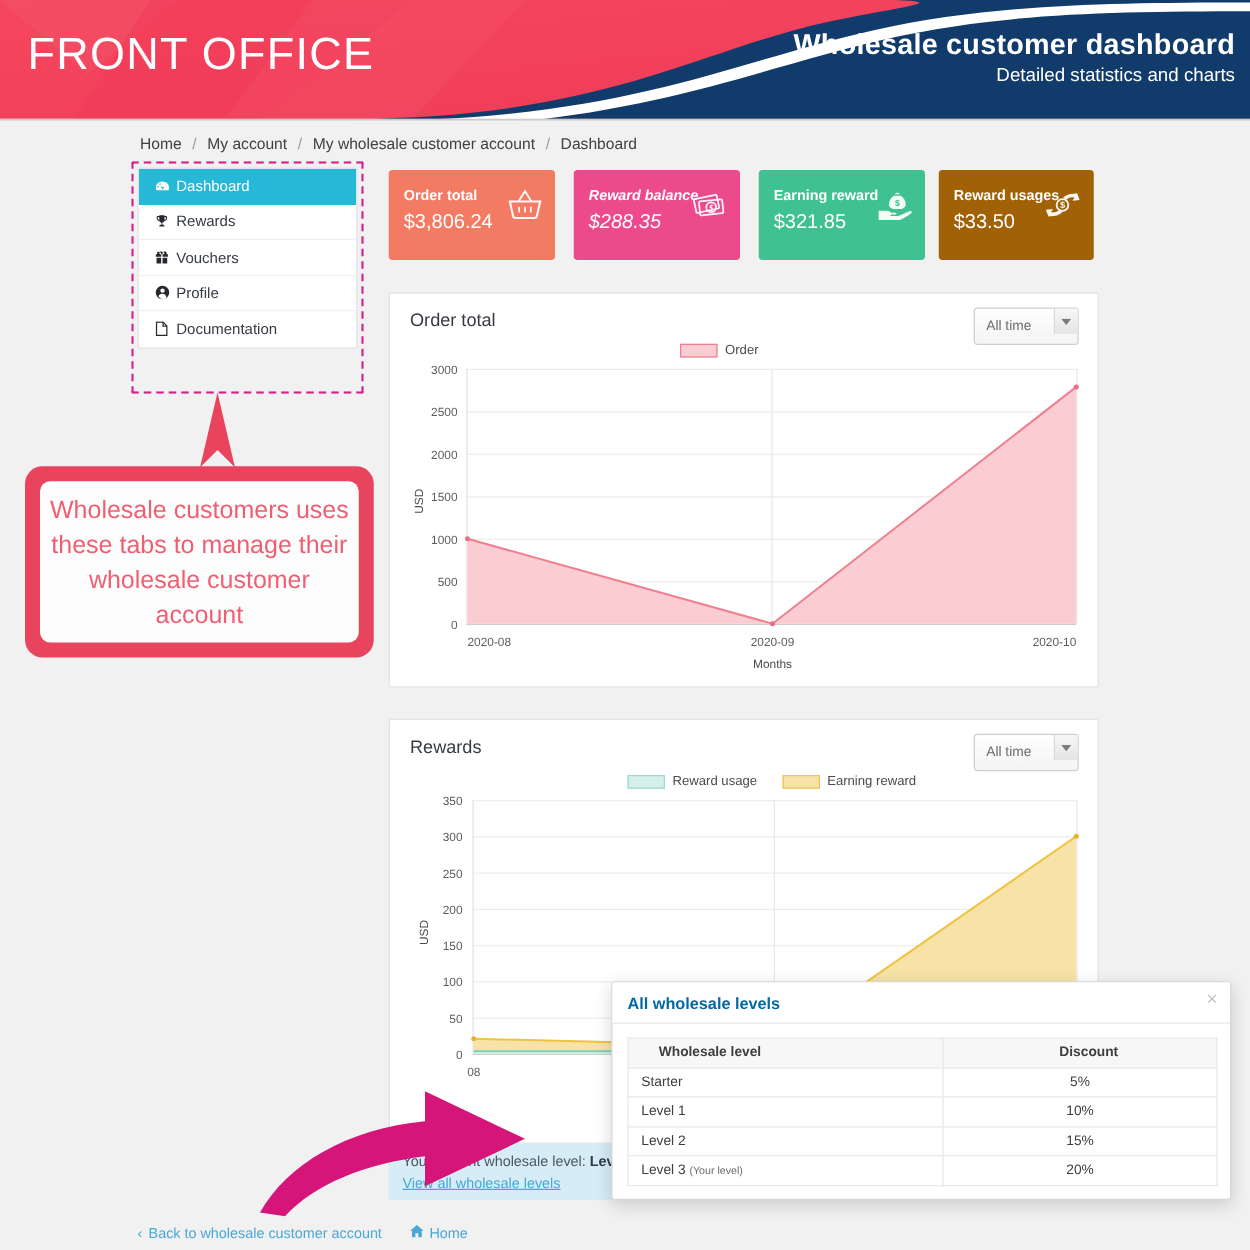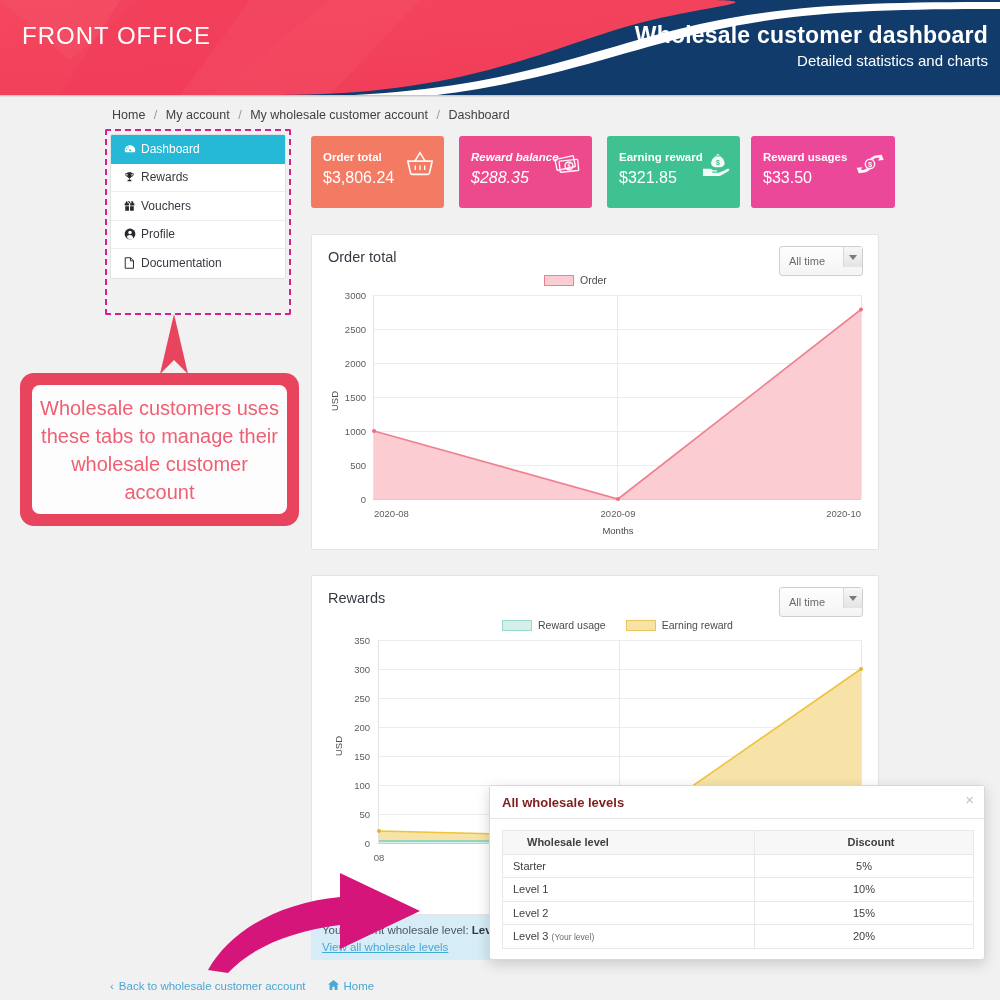--- a/index.html
+++ b/index.html
@@ -9,21 +9,21 @@
     background:#f1f1f1;
     font-family:"Liberation Sans", sans-serif;
     overflow:hidden;
   }
 
   
   #banner { position:absolute; left:0; top:0; width:1000px; height:97px; overflow:hidden; background:#ffffff; }
   #banner svg { position:absolute; left:0; top:0; }
   #banner-title-left {
     position:absolute; left:22px; top:22px;
-    font-size:24px; color:#ffffff; letter-spacing:1px; font-weight:400;
+    font-size:36px; color:#ffffff; letter-spacing:1px; font-weight:400;
   }
   #banner-title-right {
     position:absolute; right:12px; top:22px; text-align:right; color:#ffffff;
   }
   #banner-title-right .t1 { font-size:23px; font-weight:bold; letter-spacing:0.2px; display:block; }
   #banner-title-right .t2 { font-size:15px; font-weight:normal; display:block; margin-top:3px; }
   #banner-sep { position:absolute; left:0; top:95px; width:1000px; height:2px;
                 background:linear-gradient(to bottom,#bdbdbd,#e9e9e9); }
 
   
@@ -84,21 +84,21 @@
   #levelbox .l1 { position:absolute; left:11px; top:9px; font-size:11.5px; color:#4a5764; }
   #levelbox .l1 b { color:#2f3b47; }
   #levelbox .l2 { position:absolute; left:11px; top:26px; font-size:11.5px; color:#49a8d4; }
 
   
   #modal { position:absolute; left:489px; top:785px; width:496px; height:175px;
            background:#ffffff; border:1px solid #d8d8d8; border-radius:3px;
            box-shadow:0 4px 14px rgba(0,0,0,0.16); }
   #modal-head { position:absolute; left:0; top:0; right:0; height:33px;
                 border-bottom:1px solid #e6e6e6; background:#ffffff; }
-  #modal-title { position:absolute; left:12px; top:9px; font-size:13px; font-weight:bold; color:#7f1d1d; }
+  #modal-title { position:absolute; left:12px; top:9px; font-size:13px; font-weight:bold; color:#0369a1; }
   #modal-close { position:absolute; right:10px; top:6px; font-size:15px; color:#c3c3c3; line-height:16px; }
   #modal-table { position:absolute; left:12px; top:44px; right:12px; border-collapse:collapse; width:472px; }
   #modal-table th, #modal-table td { border:1px solid #e8e8e8; height:23.5px; font-size:11px; color:#3e3e3e; padding:0 10px; }
   #modal-table th { background:#f7f7f7; font-weight:bold; text-align:left;padding-left:24px; }
   #modal-table th.c, #modal-table td.c { text-align:center; }
   #modal-table td .sml { font-size:8.5px; color:#6d6d6d; }
 
   
   #bigarrow { position:absolute; left:190px; top:845px; }
 
@@ -241,21 +241,21 @@
   <span class="kic">
     <svg width="30" height="28" viewBox="0 0 32 30">
         <path fill="#ffffff" d="M18 4.5c-.6 0-1.6.3-2.2 1.3h4.4C19.6 4.8 18.6 4.5 18 4.5z"></path>
         <path fill="#ffffff" d="M15 7c-2.5 1.7-4.2 4.6-4.2 7.3 0 2.5 2 4.2 5.2 4.2h4c3.2 0 5.2-1.7 5.2-4.2 0-2.7-1.7-5.6-4.2-7.3z"></path>
         <text x="18" y="16" font-size="7.5" fill="#40c192" text-anchor="middle" font-weight="bold" font-family="Liberation Sans, sans-serif">$</text>
         <path fill="#ffffff" d="M2 20h7c1.8 0 2.6.6 3.5 1.6l4 0c1 0 1 1.5 0 1.5h-4.3l-.2 1.3h6.5c1.5 0 9-3.6 10.2-4.2 1.2-.6 2.2.9 1.2 1.8-1 .9-8.4 5.9-10.8 5.9H2z"></path>
       </svg>
   </span>
 </div>
 
-<div class="kpi" id="kpi3" style="left:751px;background:#ec4899;width:144px;">
+<div class="kpi" id="kpi3" style="left:751px;background:#a16207;width:124px;">
   <span class="lbl">Reward usages</span>
   <span class="val">$33.50</span>
   <span class="kic">
     <svg width="32" height="28" viewBox="0 0 34 30">
         <path fill="#ffffff" d="M27 5.5c-3 0-5 1-7.5 3.2l2.5 1.9c2-1.6 3.4-2.2 5-2.2 1.4 0 2.3.4 2.3.4l-1.8 2.5 6.2-.6L31.5 5z" transform="translate(-2,0)"></path>
         <path fill="#ffffff" d="M5 24.5c3.2 0 5.5-1.2 8-3.5l-2.6-1.9C8.4 20.7 7 21.3 5.4 21.3c-1.4 0-2.3-.4-2.3-.4l1.8-2.5-6.2.6L1 24.9z" transform="translate(4,0)"></path>
         <circle cx="17" cy="15" r="5" fill="none" stroke="#ffffff" stroke-width="1.6"></circle>
         <text x="17" y="18" font-size="8" fill="#ffffff" text-anchor="middle" font-weight="bold" font-family="Liberation Sans, sans-serif">$</text>
       </svg>
   </span>

